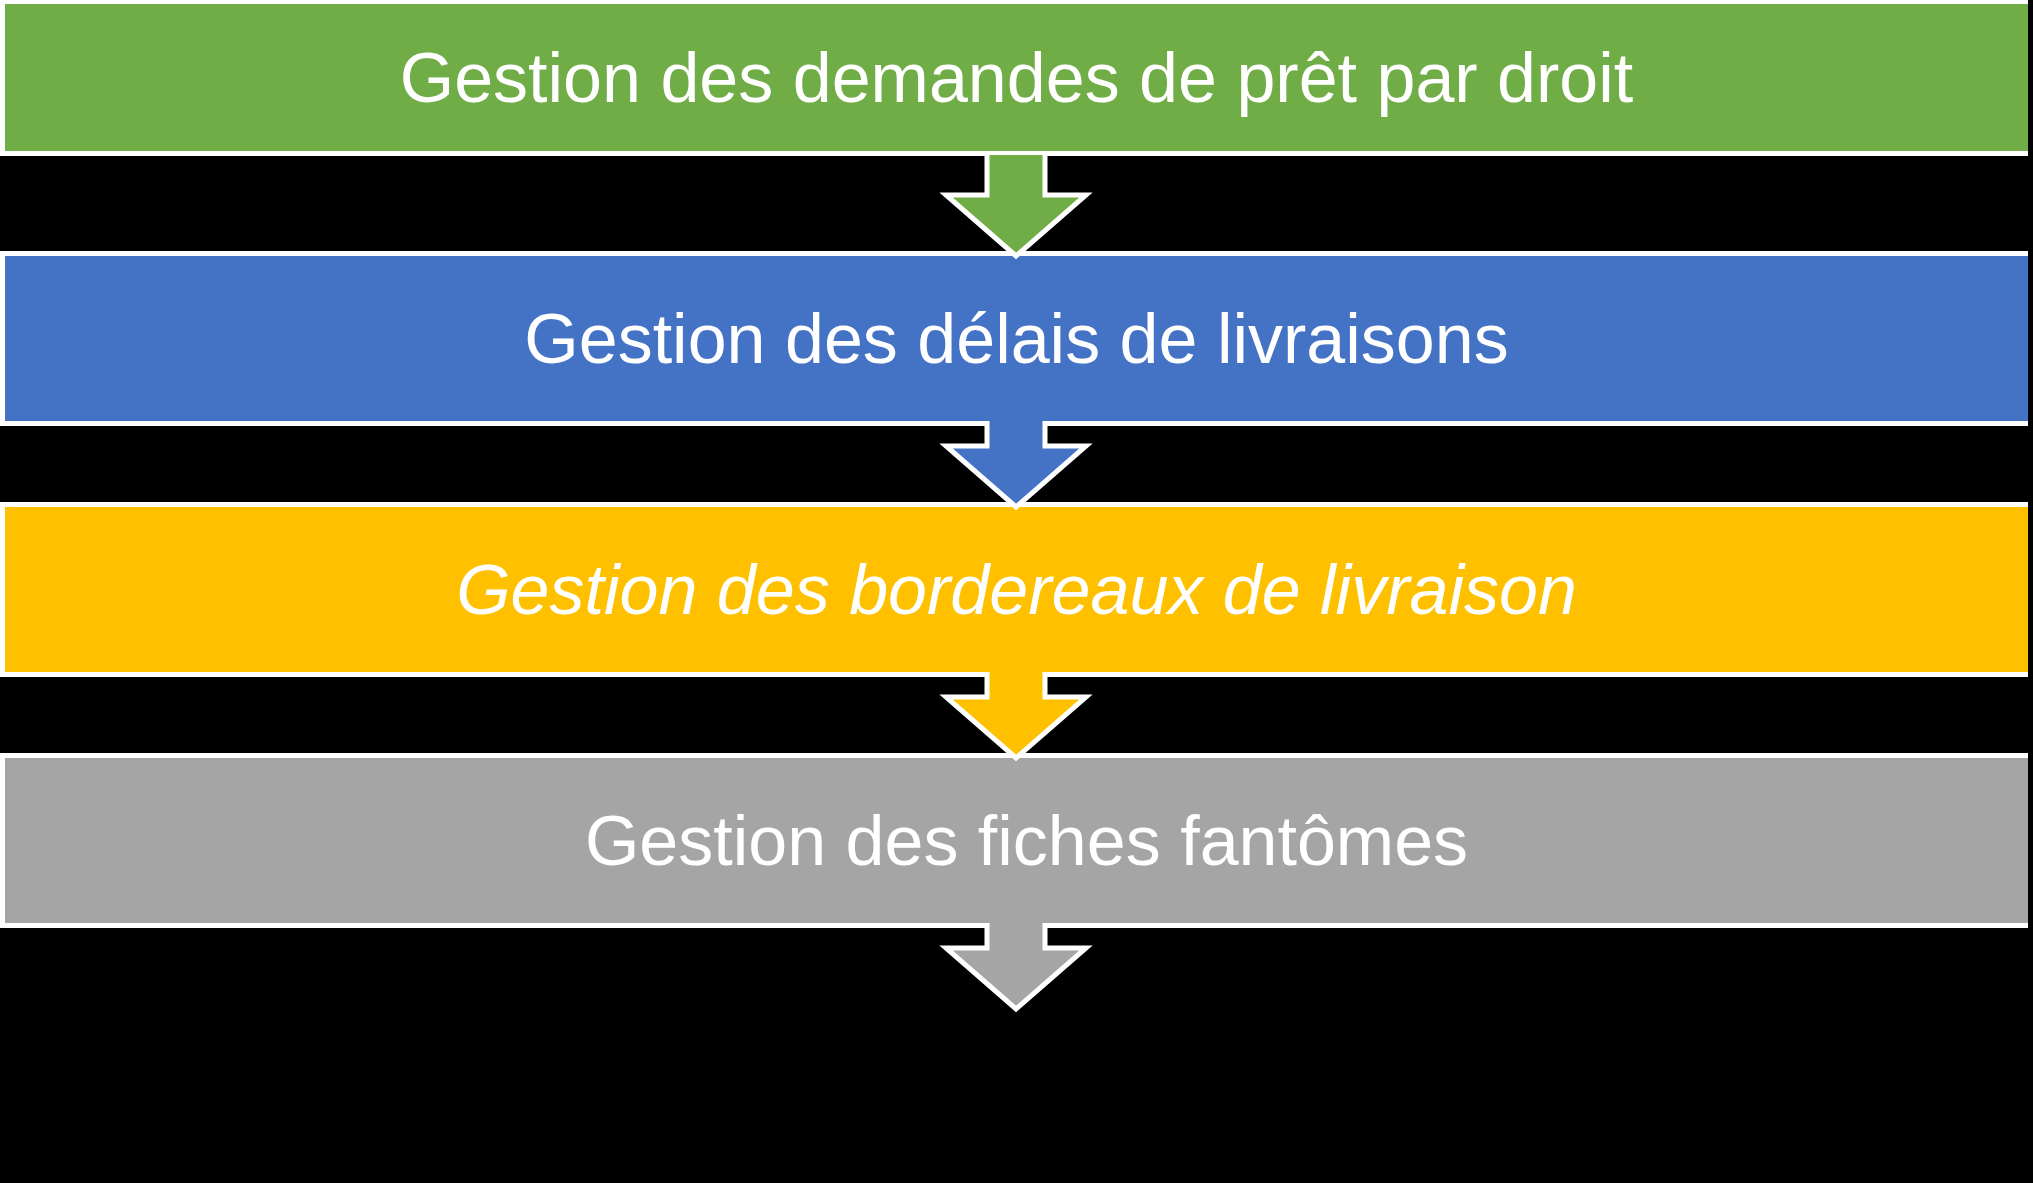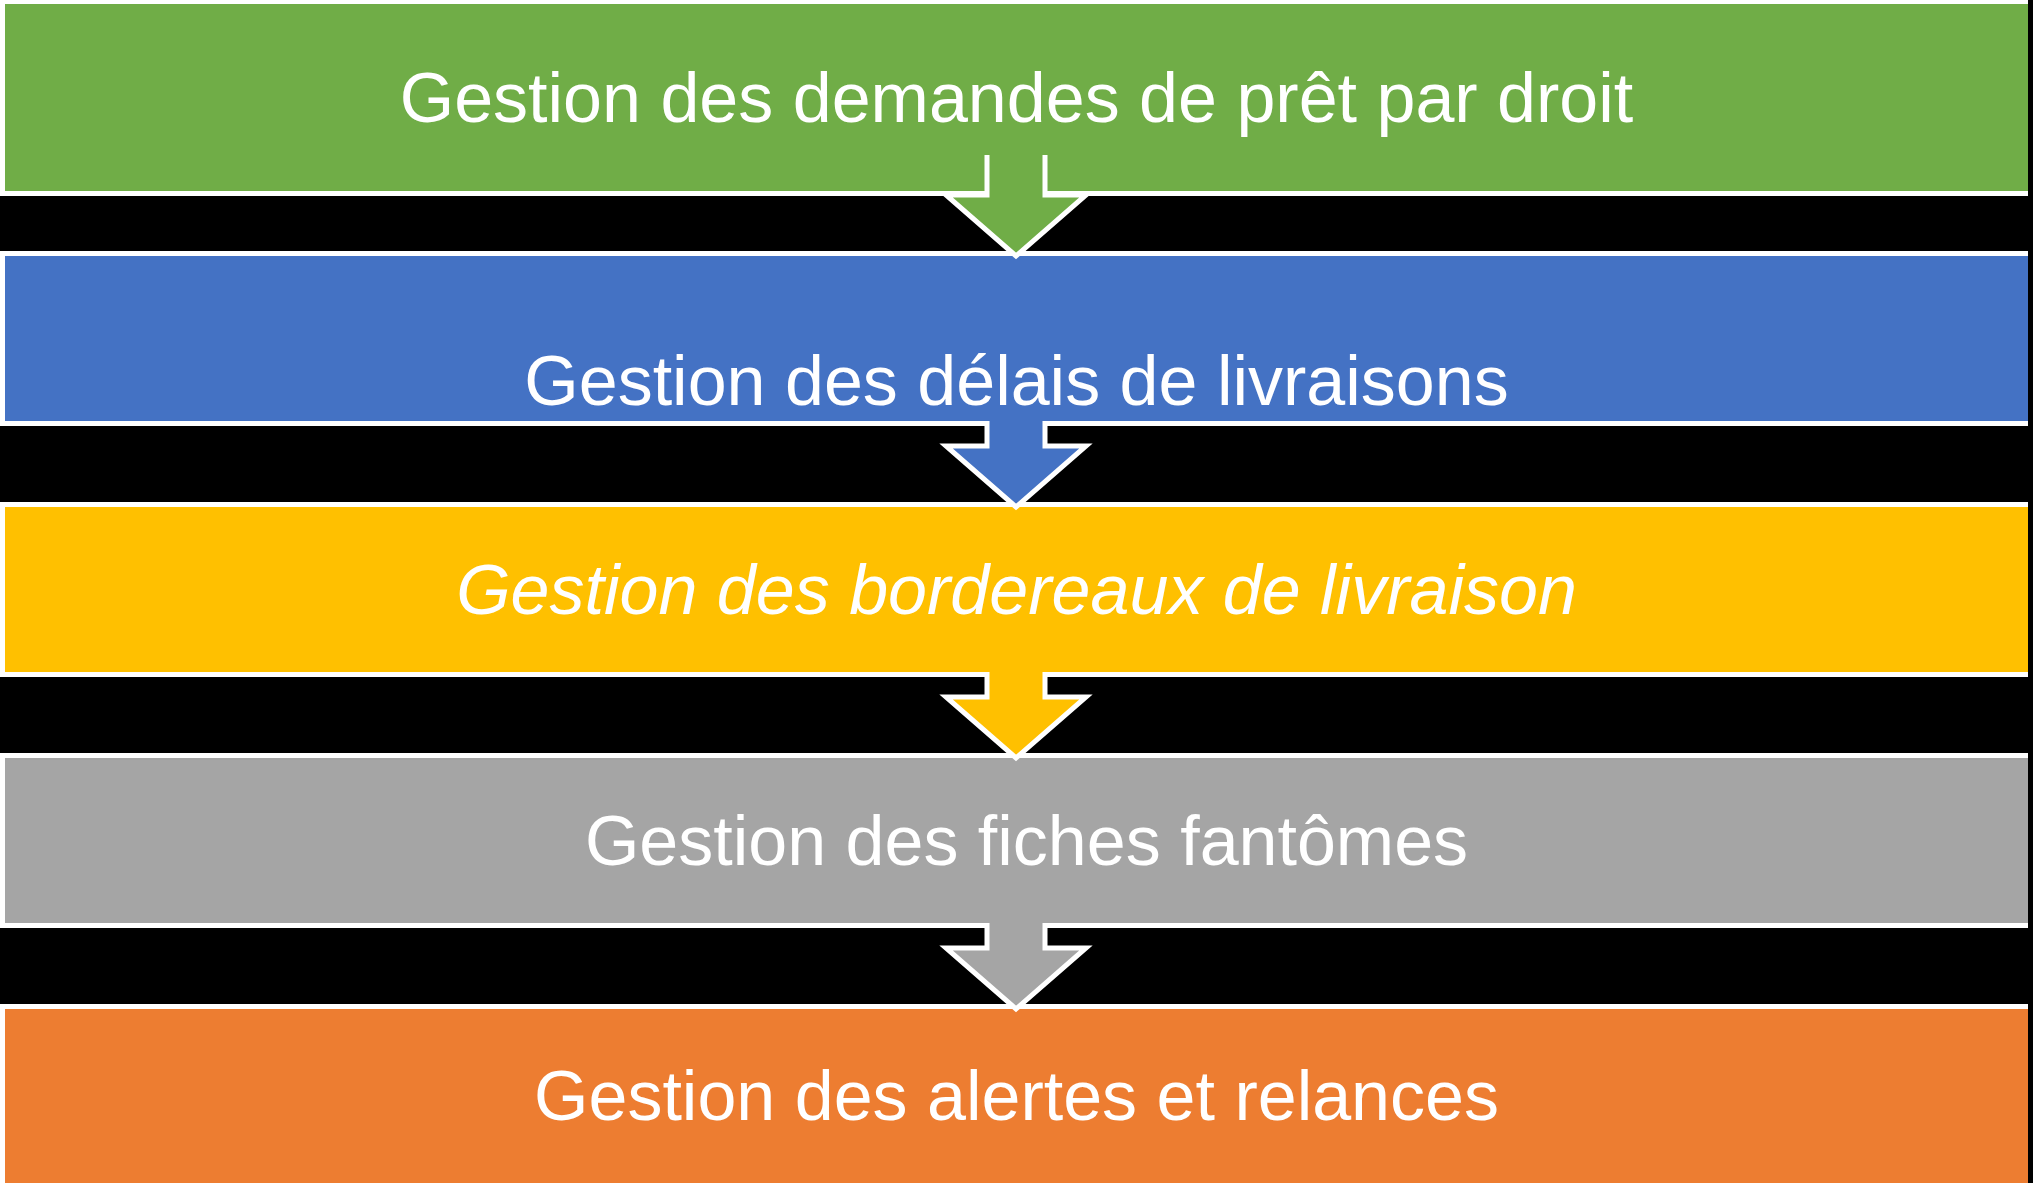--- a/index.html
+++ b/index.html
@@ -28,21 +28,21 @@
     justify-content: center;
     box-sizing: border-box;
   }
   .step-label {
     color: #FFFFFF;
     font-size: 70px;
     font-weight: 400;
     letter-spacing: 0px;
     white-space: nowrap;
   }
-  .step1 { top: 0px;    height: 196px; border-top-width: 4px; }
+  .step1 { top: 0px;    height: 156px; border-top-width: 4px; }
   .step2 { top: 251px;  height: 175px; }
   .step3 { top: 502px;  height: 175px; font-style: italic; }
   .step4 { top: 753px;  height: 175px; padding-left: 20px; }
   .step5 { top: 1004px; height: 179px; border-bottom-width: 0; }
 
   .arrow {
     position: absolute;
     left: 936px;
     display: block;
     overflow: visible;
@@ -66,21 +66,21 @@
 
   <div class="step step1" style="background-color: rgb(112, 173, 71);">
     <span class="step-label">Gestion des demandes de prêt par droit</span>
   </div>
 
   <svg class="arrow arrow1" width="160" height="101" viewBox="0 0 160 101">
     <polygon points="51,0 51,40 10,40 80,101 150,40 109,40 109,0" fill="#70AD47"></polygon>
     <polyline points="51,0 51,40 10,40 80,101 150,40 109,40 109,0"></polyline>
   </svg>
 
-  <div class="step step2" style="background-color: rgb(68, 114, 196); align-items: flex-end;">
+  <div class="step step2" style="background-color: rgb(68, 114, 196);">
     <span class="step-label">Gestion des délais de livraisons</span>
   </div>
 
   <svg class="arrow arrow2" width="160" height="86" viewBox="0 0 160 86">
     <polygon points="51,0 51,25 10,25 80,86 150,25 109,25 109,0" fill="#4472C4"></polygon>
     <polyline points="51,0 51,25 10,25 80,86 150,25 109,25 109,0"></polyline>
   </svg>
 
   <div class="step step3" style="background-color: rgb(255, 192, 0);">
     <span class="step-label">Gestion des bordereaux de livraison</span>
@@ -93,17 +93,14 @@
 
   <div class="step step4" style="background-color: rgb(165, 165, 165);">
     <span class="step-label">Gestion des fiches fantômes</span>
   </div>
 
   <svg class="arrow arrow4" width="160" height="86" viewBox="0 0 160 86">
     <polygon points="51,0 51,25 10,25 80,86 150,25 109,25 109,0" fill="#A5A5A5"></polygon>
     <polyline points="51,0 51,25 10,25 80,86 150,25 109,25 109,0"></polyline>
   </svg>
 
-  <div class="step step5" style="background-color: rgb(237, 125, 49);">
-    <span class="step-label">Gestion des alertes et relances</span>
-  </div>
 
 </div>
 
 </body></html>

